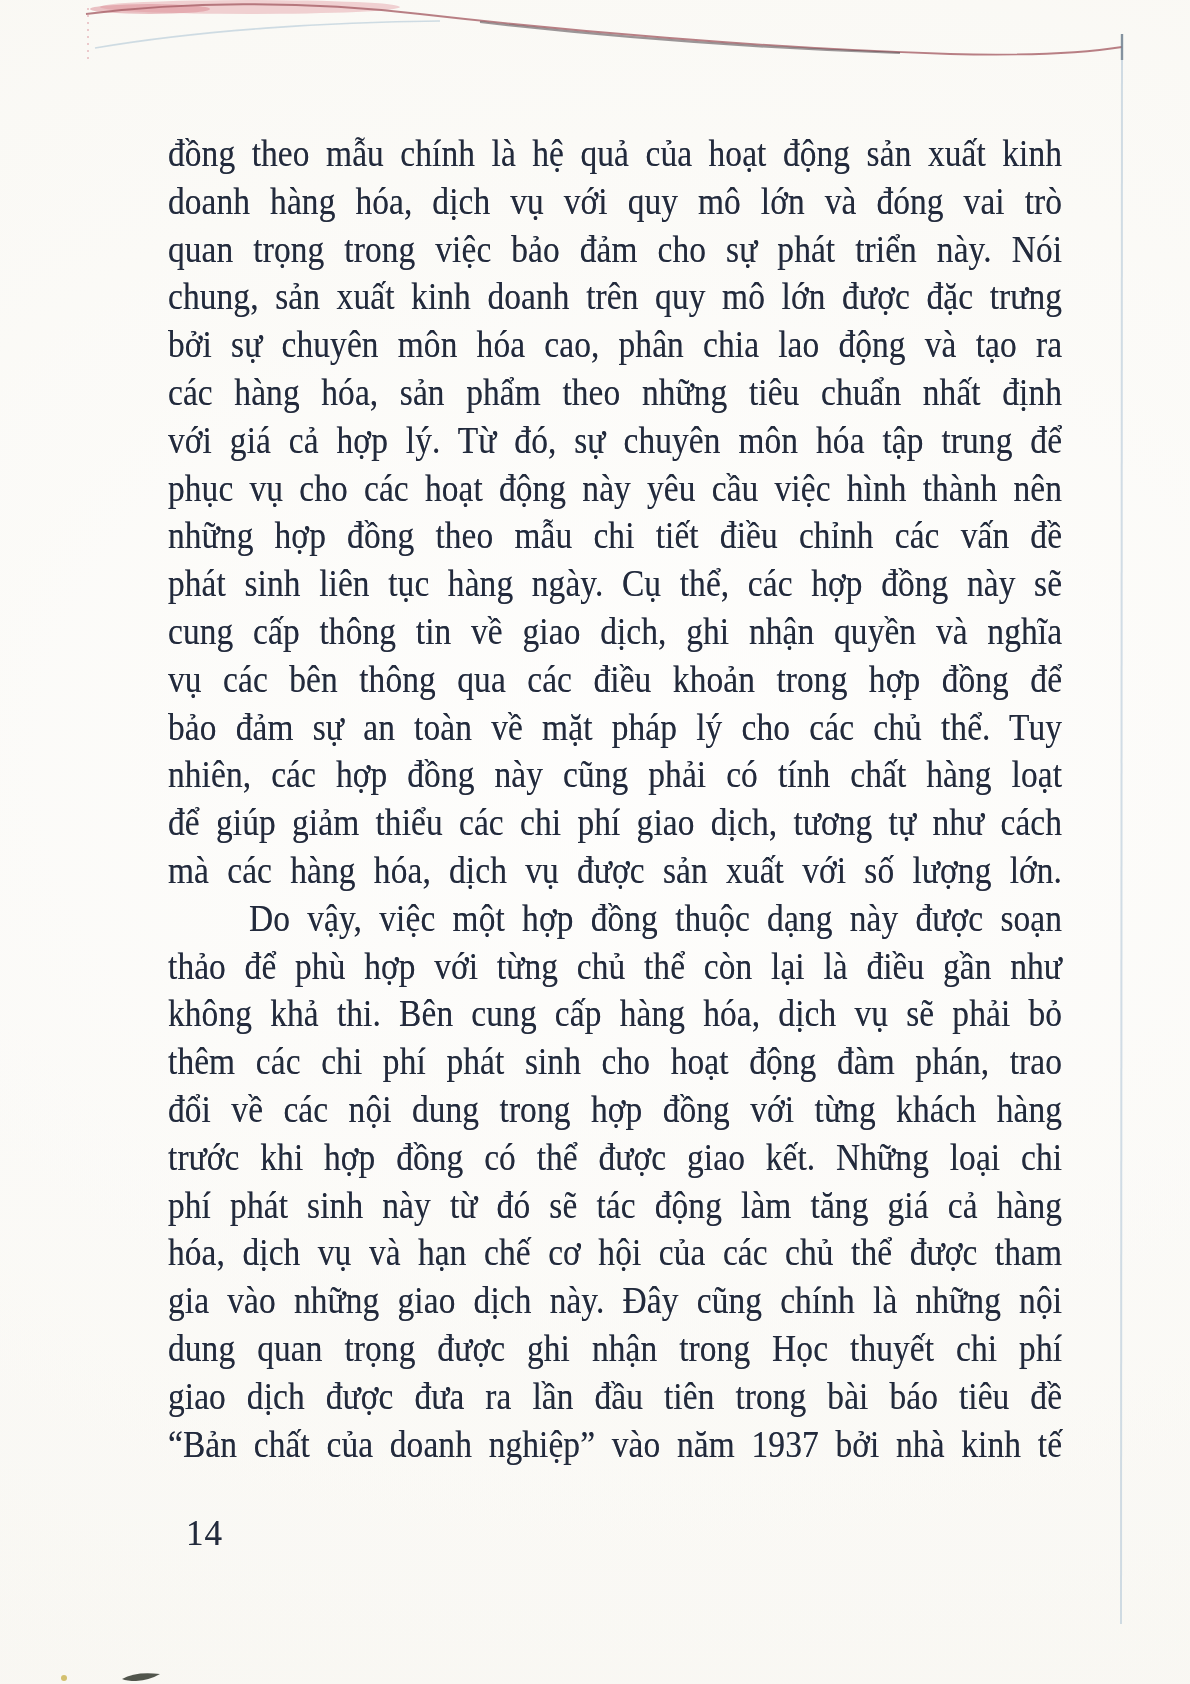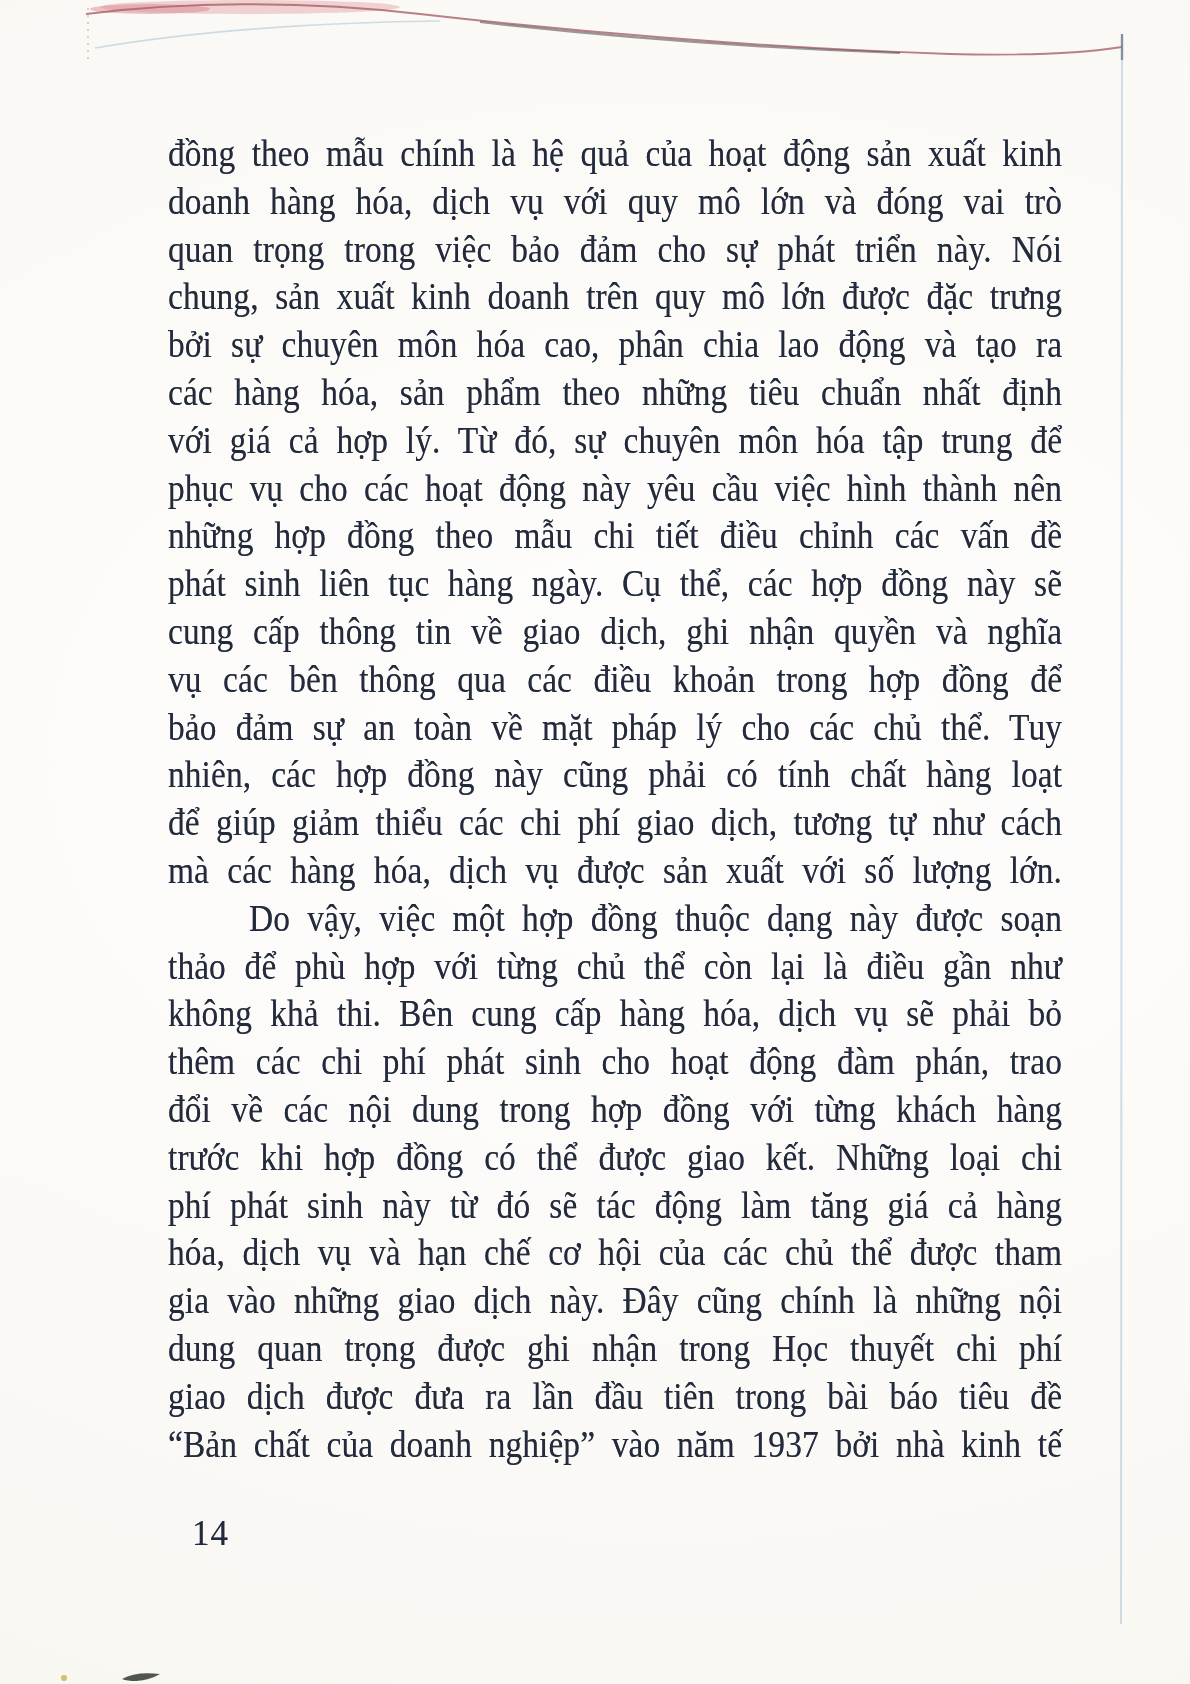--- a/index.html
+++ b/index.html
@@ -42,21 +42,20 @@
   }
   .line.indent-first {
     padding-left: 92px;
   }
   .pageno {
     position: absolute;
     left: 186px; top: 1514px;
     font-size: 35px;
     letter-spacing: 1px;
     text-shadow: 0 0 0.6px rgba(30, 38, 58, 0.5);
-    margin-left: 6px;
   }
 </style>
 </head>
 <body>
 
 <div class="page">
 
   <svg class="artifacts" viewBox="0 0 1190 1684" xmlns="http://www.w3.org/2000/svg">
     <ellipse cx="250" cy="7" rx="150" ry="7" fill="#e6a7ae" opacity="0.5"></ellipse>
     <ellipse cx="150" cy="9" rx="60" ry="5" fill="#d98892" opacity="0.5"></ellipse>

